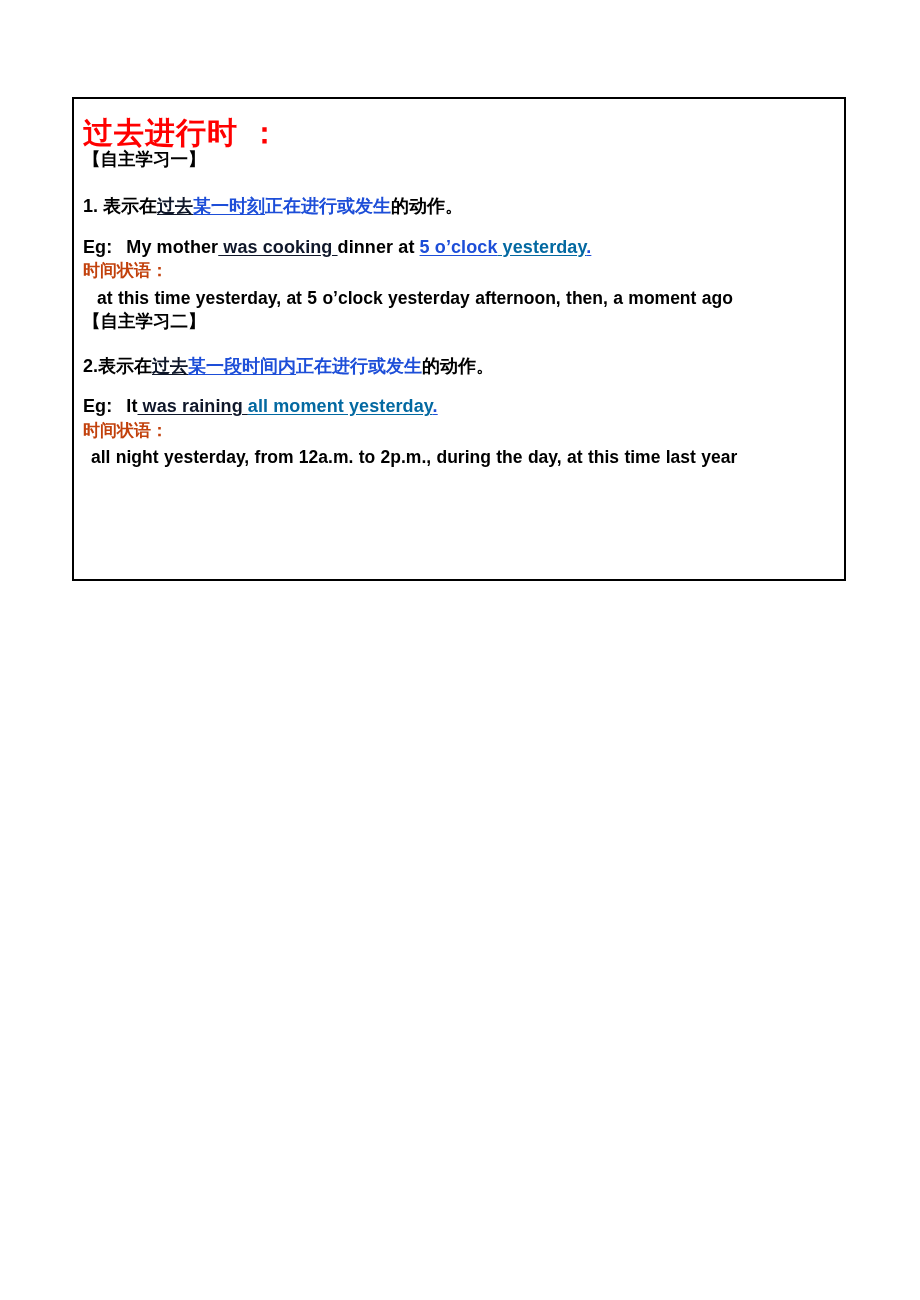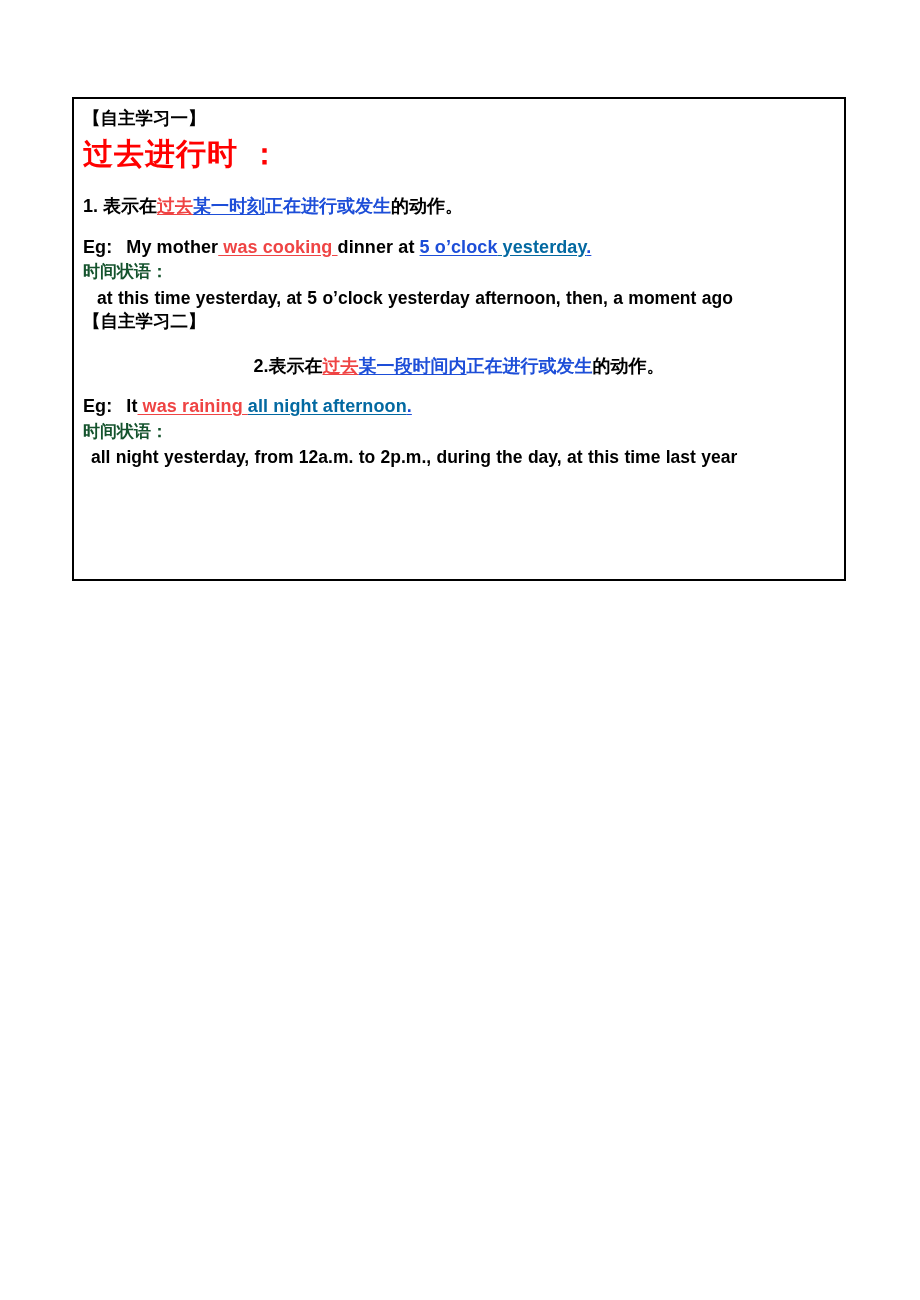--- a/index.html
+++ b/index.html
@@ -59,52 +59,51 @@
 
   
   .rule-line {
     font-size: 18px;
     font-weight: bold;
     margin: 27px 0 0 0;
     line-height: 1.15;
   }
   .rule-line.second {
     margin-top: 24px;
-    text-align: center;
   }
   .rule-line .num {
     font-family: "Liberation Sans", sans-serif;
   }
   .cn {
     font-family: "DejaVu Sans", "Liberation Sans", sans-serif;
     font-weight: bold;
   }
 
   
   .blue        { color: #1d4ed8; }
-  .blue-u      { color: #ef4444; text-decoration: underline; text-underline-offset: 2px; }
+  .blue-u      { color: #0f172a; text-decoration: underline; text-underline-offset: 2px; }
   .red-u       { color: #0369a1; text-decoration: underline; text-underline-offset: 2px; }
   .black-u     { color: #1d4ed8; text-decoration: underline; text-underline-offset: 2px; }
 
   
   .eg-line {
     font-size: 18px;
     font-weight: bold;
     margin: 20px 0 0 0;
     line-height: 1.2;
     letter-spacing: 0.1px;
   }
   .eg-label { margin-right: 14px; text-align: center; }
 
   
   .adv-label {
     font-size: 17px;
-    color: #14532d;
+    color: #c2410c;
     font-weight: bold;
-    font-family: Liberation Sans, sans-serif;
+    font-family: Liberation Mono, monospace;
     margin: 4px 0 0 0;
     line-height: 1.2;
   }
 
   
   .adv-list {
     font-size: 17.5px;
     font-weight: bold;
     margin: 3px 0 0 8px;
     line-height: 1.45;
@@ -113,43 +112,43 @@
     width: 752px;
     word-spacing: 0.5px;
   }
   .adv-list.indent { text-indent: 6px; }
 </style>
 </head>
 <body>
 
 <div class="doc-box">
 
+  <div class="line main-title cn">过去进行时 ：</div>
+
   <div class="line section-head">【自主学习一】</div>
-
-  <div class="line main-title cn">过去进行时 ：</div>
 
   <div class="line rule-line">
     <span class="num">1. </span><span class="cn">表示在</span><span class="cn blue-u">过去</span><span class="cn black-u">某一时刻</span><span class="cn blue">正在进行或发生</span><span class="cn">的动作。</span>
   </div>
 
   <div class="line eg-line">
     <span class="eg-label">Eg:</span><span>My mother</span><span class="blue-u"> was cooking </span><span>dinner at </span><span class="black-u">5 o’clock</span><span class="red-u"> yesterday</span><span class="black-u">.</span>
   </div>
 
   <div class="line adv-label cn">时间状语：</div>
 
   <div class="line adv-list indent">at this time yesterday, at 5 o’clock yesterday afternoon, then, a moment ago</div>
 
   <div class="line section-head">【自主学习二】</div>
 
   <div class="line rule-line second">
     <span class="num">2.</span><span class="cn">表示在</span><span class="cn blue-u">过去</span><span class="cn black-u">某一段时间内</span><span class="cn blue">正在进行或发生</span><span class="cn">的动作。</span>
   </div>
 
   <div class="line eg-line">
-    <span class="eg-label">Eg:</span><span>It</span><span class="blue-u"> was raining </span><span> </span><span class="red-u">all night afternoon</span><span class="black-u">.</span>
+    <span class="eg-label">Eg:</span><span>It</span><span class="blue-u"> was raining </span><span> </span><span class="red-u">all moment yesterday</span><span class="black-u">.</span>
   </div>
 
   <div class="line adv-label cn">时间状语：</div>
 
   <div class="line adv-list">all night yesterday, from 12a.m. to 2p.m., during the day, at this time last year</div>
 
 </div>
 
 </body></html>

